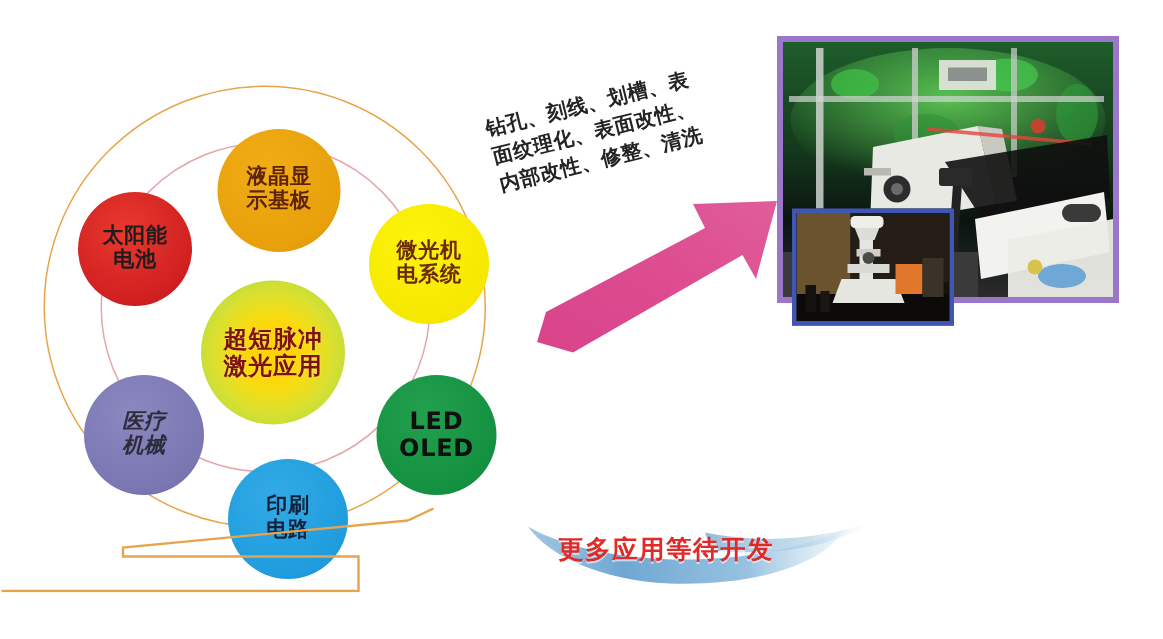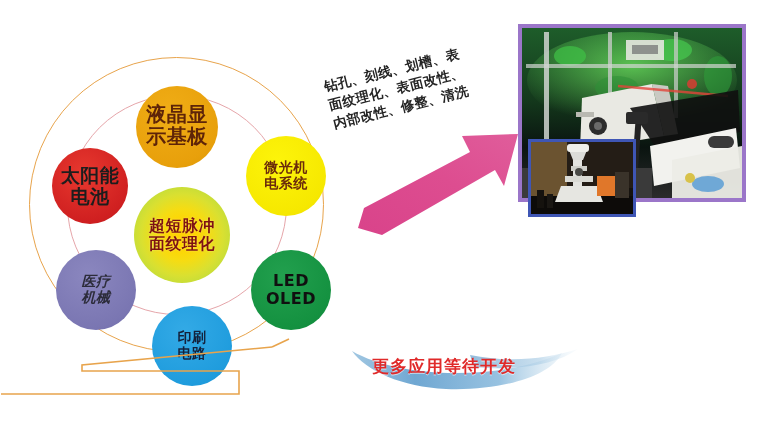--- a/index.html
+++ b/index.html
@@ -52,26 +52,26 @@
     align-items: center;
     justify-content: center;
     text-align: center;
     line-height: 1.12;
     font-weight: bold;
     letter-spacing: .5px;
     box-sizing: border-box;
   }
   .bubble .ln { display: block; white-space: nowrap; }
 
-  .b-solar   { left: 52px;  top: 148px; width: 76px;  height: 76px;
+  .b-solar   { left: 52px;  top: 128px; width: 76px;  height: 76px;
                background: radial-gradient(circle at 42% 34%, #e8392f 0%, #cf1f20 72%, #b81a1c 100%);
-               color: #1d1d1d; font-size: 19px; }
-  .b-lcd     { left: 136px; top: 86px;  width: 82px;  height: 82px;
+               color: #1d1d1d; font-size: 14px; }
+  .b-lcd     { left: 145px; top: 86px;  width: 82px;  height: 82px;
                background: radial-gradient(circle at 40% 32%, #f0ad16 0%, #e8a00b 70%, #d99503 100%);
-               color: #5e2408; font-size: 20px; font-family: Liberation Mono, monospace; }
+               color: #5e2408; font-size: 14px; }
   .b-mems    { left: 246px; top: 136px; width: 80px;  height: 80px;
                background: radial-gradient(circle at 40% 32%, #fdf40a 0%, #f6e800 72%, #ecdc00 100%);
                color: #6b2b0b; font-size: 14px; }
   .b-led     { left: 251px; top: 250px; width: 80px;  height: 80px;
                background: radial-gradient(circle at 40% 32%, #22a04e 0%, #149140 72%, #0c8338 100%);
                color: #101010; font-size: 16px; }
   .b-pcb     { left: 152px; top: 306px; width: 80px;  height: 80px;
                background: radial-gradient(circle at 40% 32%, #33aae6 0%, #1f9cdd 72%, #1690d3 100%);
                color: #14213b; font-size: 14px; }
   .b-medical { left: 56px;  top: 250px; width: 80px;  height: 80px;
@@ -197,21 +197,21 @@
     <span class="ln">电路</span>
   </div>
 
   <div class="bubble b-medical">
     <span class="ln">医疗</span>
     <span class="ln">机械</span>
   </div>
 
   <div class="bubble b-center">
     <span class="ln">超短脉冲</span>
-    <span class="ln">面纹理化</span>
+    <span class="ln">激光应用</span>
   </div>
 
   <svg class="elbow-tail" viewBox="0 0 375 58" xmlns="http://www.w3.org/2000/svg">
     <path d="M 273 10 L 290 2" fill="none" stroke="#e8a44c" stroke-width="1.6"></path>
     <path d="M 273 10 L 83 28 L 83 34 L 240 34 L 240 57 L 2 57" fill="none" stroke="#e8a44c" stroke-width="1.6" stroke-linejoin="miter"></path>
   </svg>
 
   <div class="process-text">
     <span class="pl">钻孔、刻线、划槽、表</span>
     <span class="pl">面纹理化、表面改性、</span>

